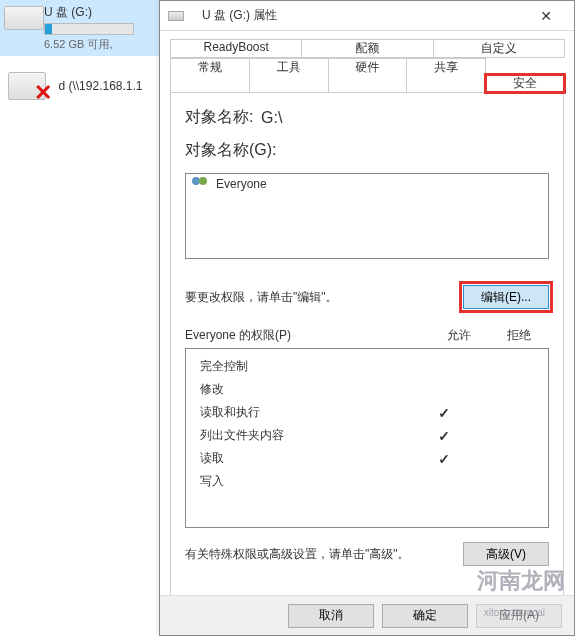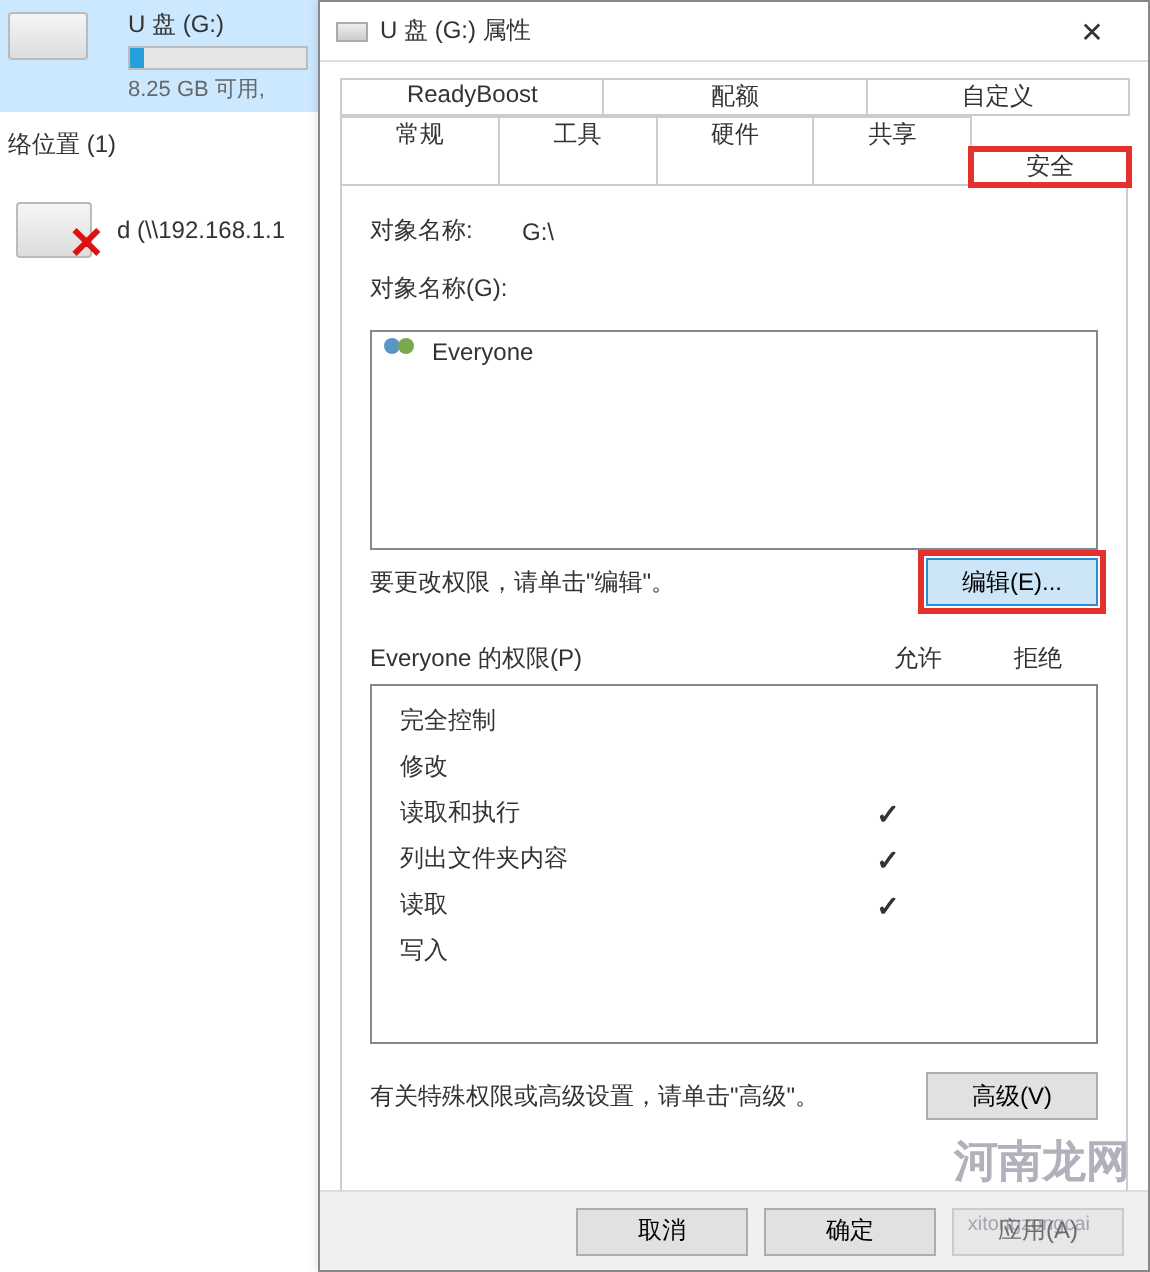--- a/index.html
+++ b/index.html
@@ -1,47 +1,47 @@
 <!DOCTYPE html>
 <html><head>
 <meta charset="utf-8">
 <style>
 * { box-sizing: border-box; margin: 0; padding: 0; font-family: "Microsoft YaHei", "Segoe UI", sans-serif; }
 body { background: #fff; width: 575px; height: 636px; overflow: hidden; position: relative; font-size: 12px; color: #333; }
 
 .explorer-bg { position: absolute; left: 0; top: 0; width: 160px; height: 636px; background: #fff; }
-.drive-item { padding: 4px 4px; background: #cce8ff; display: flex; align-items: flex-start; gap: 20px; }
+.drive-item { padding: 4px 4px; background: #cce8ff; display: flex; align-items: flex-start; gap: 0; }
 .drive-icon { width: 40px; height: 24px; background: linear-gradient(#f5f5f5,#ddd); border: 1px solid #bbb; border-radius: 2px; margin-top: 2px; }
 .drive-info { display: flex; flex-direction: column; gap: 2px; }
 .drive-name { font-size: 12px; }
 .drive-bar { width: 90px; height: 12px; background: #e6e6e6; border: 1px solid #bcbcbc; position: relative; }
 .drive-bar-fill { height: 100%; background: #26a0da; }
 .drive-sub { font-size: 11px; color: #666; }
 .net-header { padding: 8px 4px 4px 4px; font-size: 12px; }
 .net-item { display: flex; align-items: center; gap: 6px; padding: 4px 8px; margin-top: 6px; }
 .net-icon { width: 38px; height: 28px; background: linear-gradient(#f5f5f5,#ddd); border: 1px solid #bbb; border-radius: 2px; }
 .net-x { color: #d11; font-size: 22px; font-weight: bold; margin-left: -18px; margin-top: 14px; }
 
 .dialog { position: absolute; left: 159px; top: 0; width: 416px; height: 636px; background: #fff; border: 1px solid #888; box-shadow: -1px 0 4px rgba(0,0,0,0.1); }
 .titlebar { height: 30px; display: flex; align-items: center; padding: 0 8px; border-bottom: 1px solid #ddd; }
 .title-icon { width: 16px; height: 10px; background: linear-gradient(#eee,#ccc); border: 1px solid #aaa; margin-right: 6px; }
-.title-text { flex: 1; font-size: 12px; }
+.title-text { flex: 1; font-size: 12px; margin-left: 12px; }
 .close-btn { width: 40px; height: 28px; display: flex; align-items: center; justify-content: center; font-size: 14px; cursor: pointer; }
 
 .tab-area { padding: 8px 10px 0 10px; }
 .tab-row { display: flex; }
 .tab { flex: 1; text-align: center; padding: 0 0; border: 1px solid #ccc; background: #fff; font-size: 12px; cursor: pointer; border-bottom: none; margin-right: -1px; }
 .tab.top { border-bottom: 1px solid #ccc; }
 .tab.active { background: #fff; border-bottom: 1px solid #fff; position: relative; z-index: 2; margin-top: 16px; }
 .tab-hl { outline: 3px solid #e3322e; outline-offset: -2px; }
 
 .tab-panel { border: 1px solid #ccc; margin-top: -1px; padding: 14px 14px; height: 520px; position: relative; }
-.row { display: flex; align-items: center; margin-bottom: 12px; font-size: 12px; }
+.row { display: flex; align-items: center; margin-bottom: 12px; font-size: 16px; }
 .row-label { width: 76px; }
-.group-list { border: 1px solid #828790; height: 110px; background: #fff; margin-bottom: 4px; overflow: hidden; }
+.group-list { border: 1px solid #828790; height: 86px; background: #fff; margin-bottom: 26px; overflow: hidden; }
 .group-item { display: flex; align-items: center; gap: 6px; padding: 3px 6px; background: #fff; font-size: 12px; }
 .people-icon { width: 18px; height: 14px; position: relative; }
 .people-icon::before, .people-icon::after { content: ""; position: absolute; width: 8px; height: 8px; border-radius: 50%; background: #7ba84f; top: 0; }
 .people-icon::before { left: 0; background: #5b95c7; }
 .people-icon::after { left: 7px; }
 
 .edit-row { display: flex; align-items: center; justify-content: space-between; margin-bottom: 18px; font-size: 12px; }
 .btn { min-width: 86px; height: 24px; background: #e1e1e1; border: 1px solid #adadad; font-size: 12px; cursor: pointer; display: inline-flex; align-items: center; justify-content: center; }
 .btn-hl { outline: 3px solid #e3322e; outline-offset: 1px; background: #cde6f7; border: 1px solid #2a8dd4; }
 
@@ -67,24 +67,23 @@
 <body>
 
 <div class="explorer-bg">
   <div class="drive-item">
     <div class="drive-icon"></div>
     <div class="drive-info">
       <span class="drive-name">U 盘 (G:)</span>
       <div class="drive-bar">
         <div class="drive-bar-fill" id="drive-fill" style="width: 8%;"></div>
       </div>
-      <span class="drive-sub">8.25 GB 可用,</span>
+      <span class="drive-sub">6.52 GB 可用,</span>
     </div>
   </div>
-  <div class="net-header">络位置 (1)</div>
   <div class="net-item">
     <div class="net-icon"></div>
     <span class="net-x">✕</span>
     <span>d (\\192.168.1.1</span>
   </div>
 </div>
 
 <div class="dialog">
   <div class="titlebar">
     <div class="title-icon"></div>

